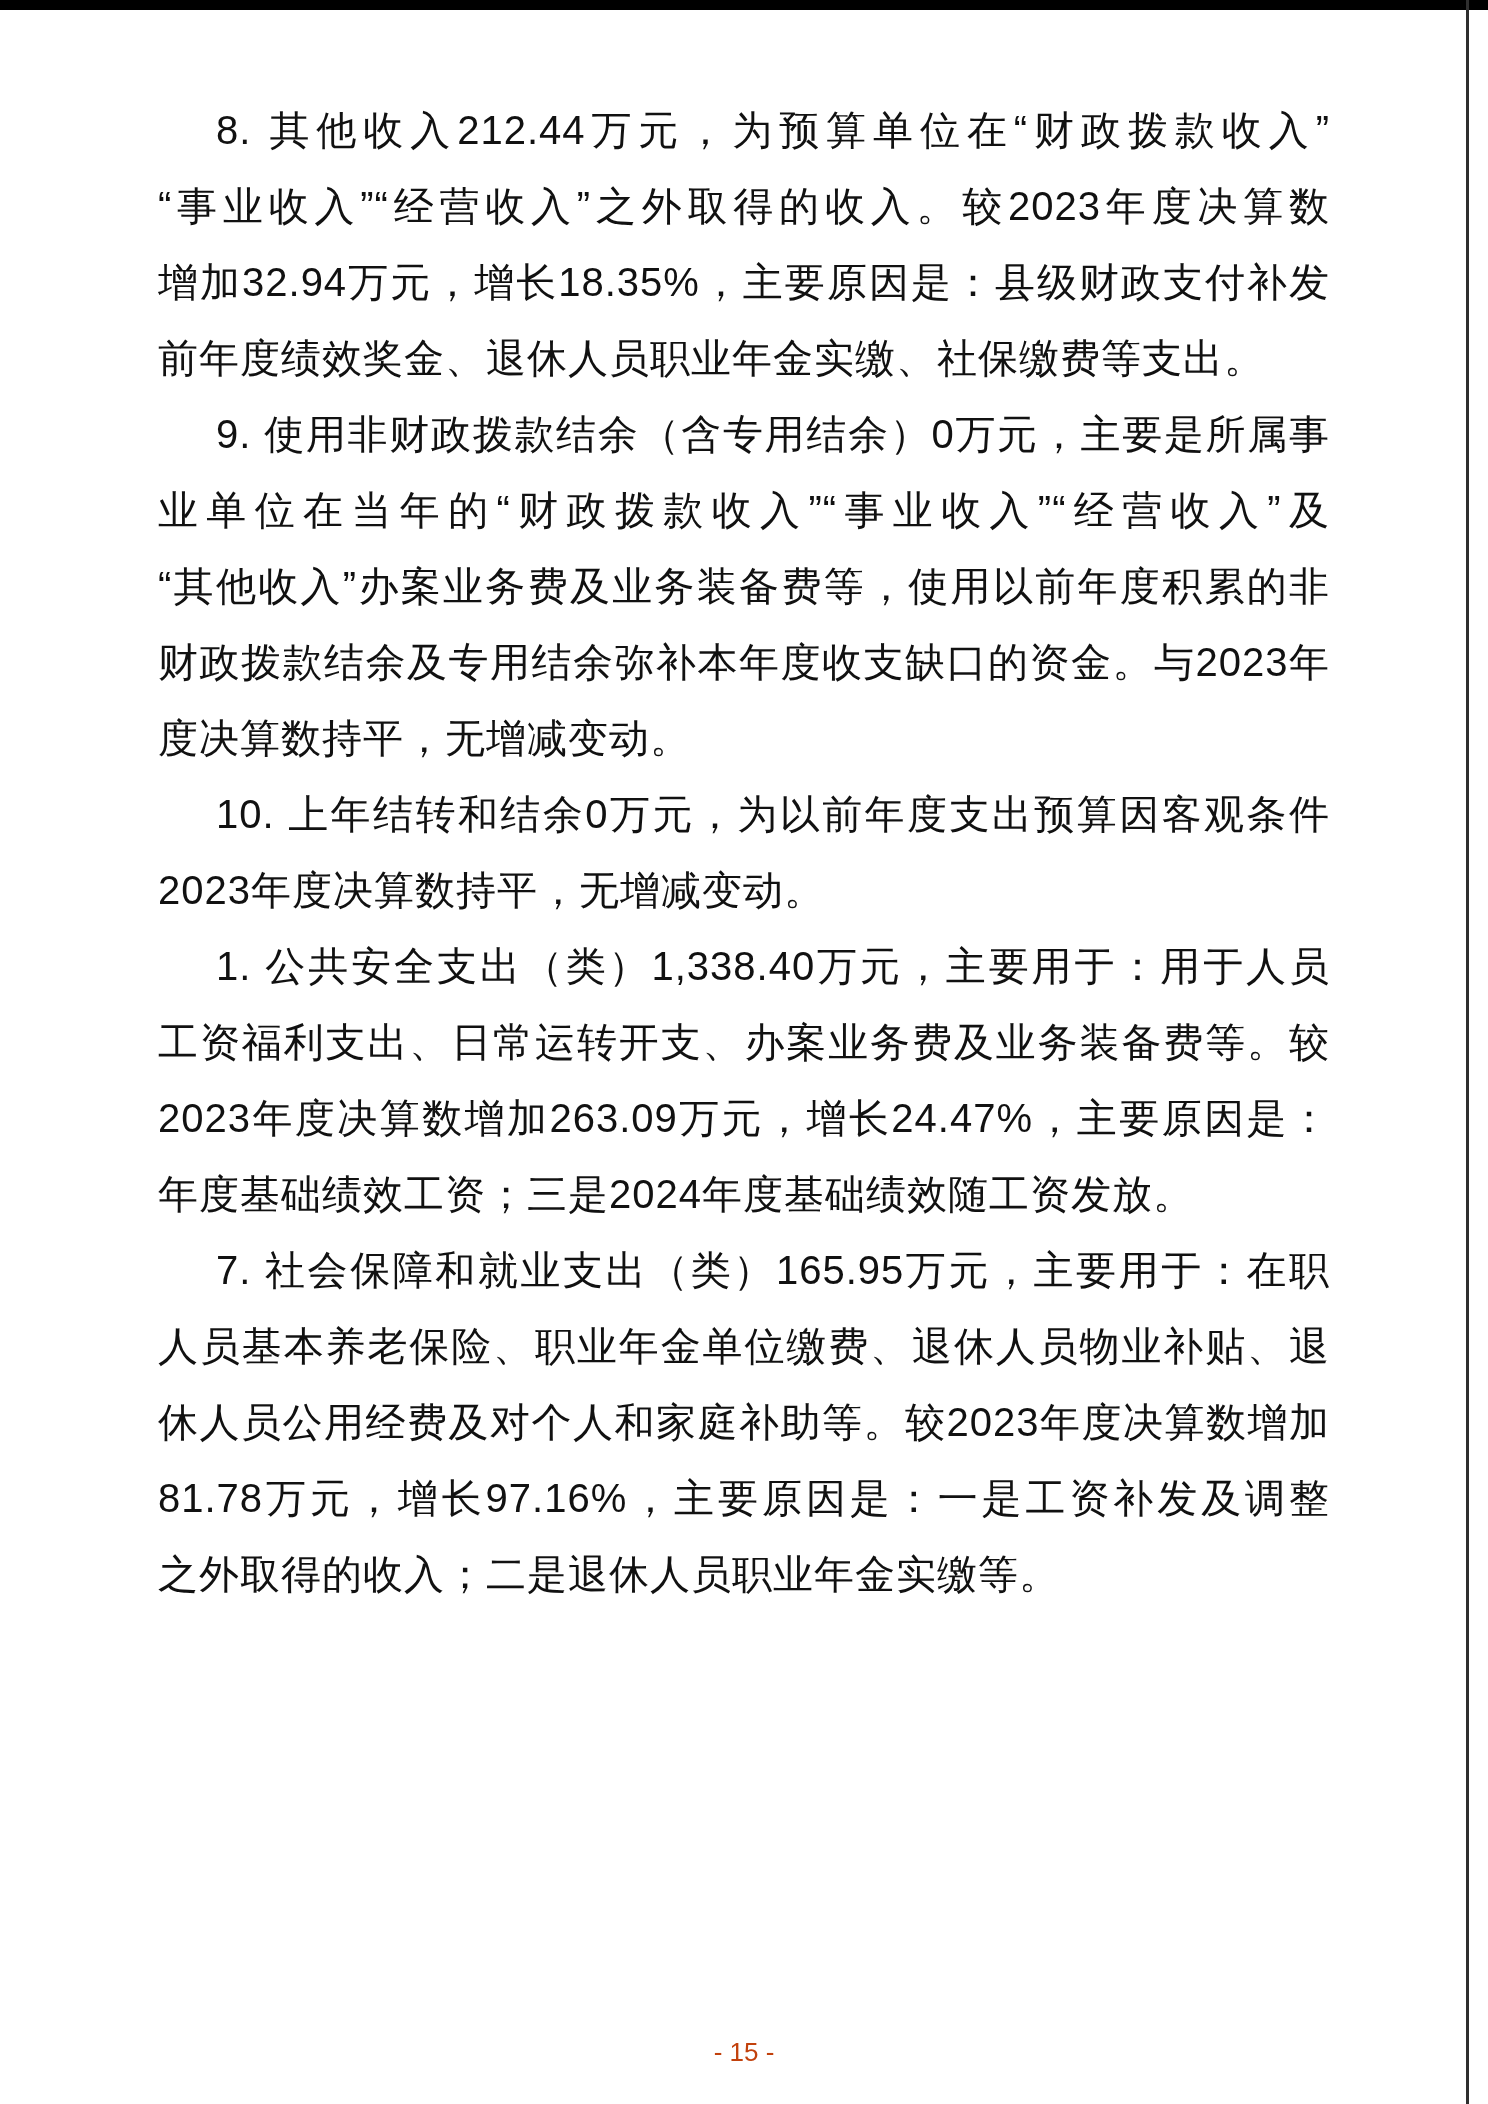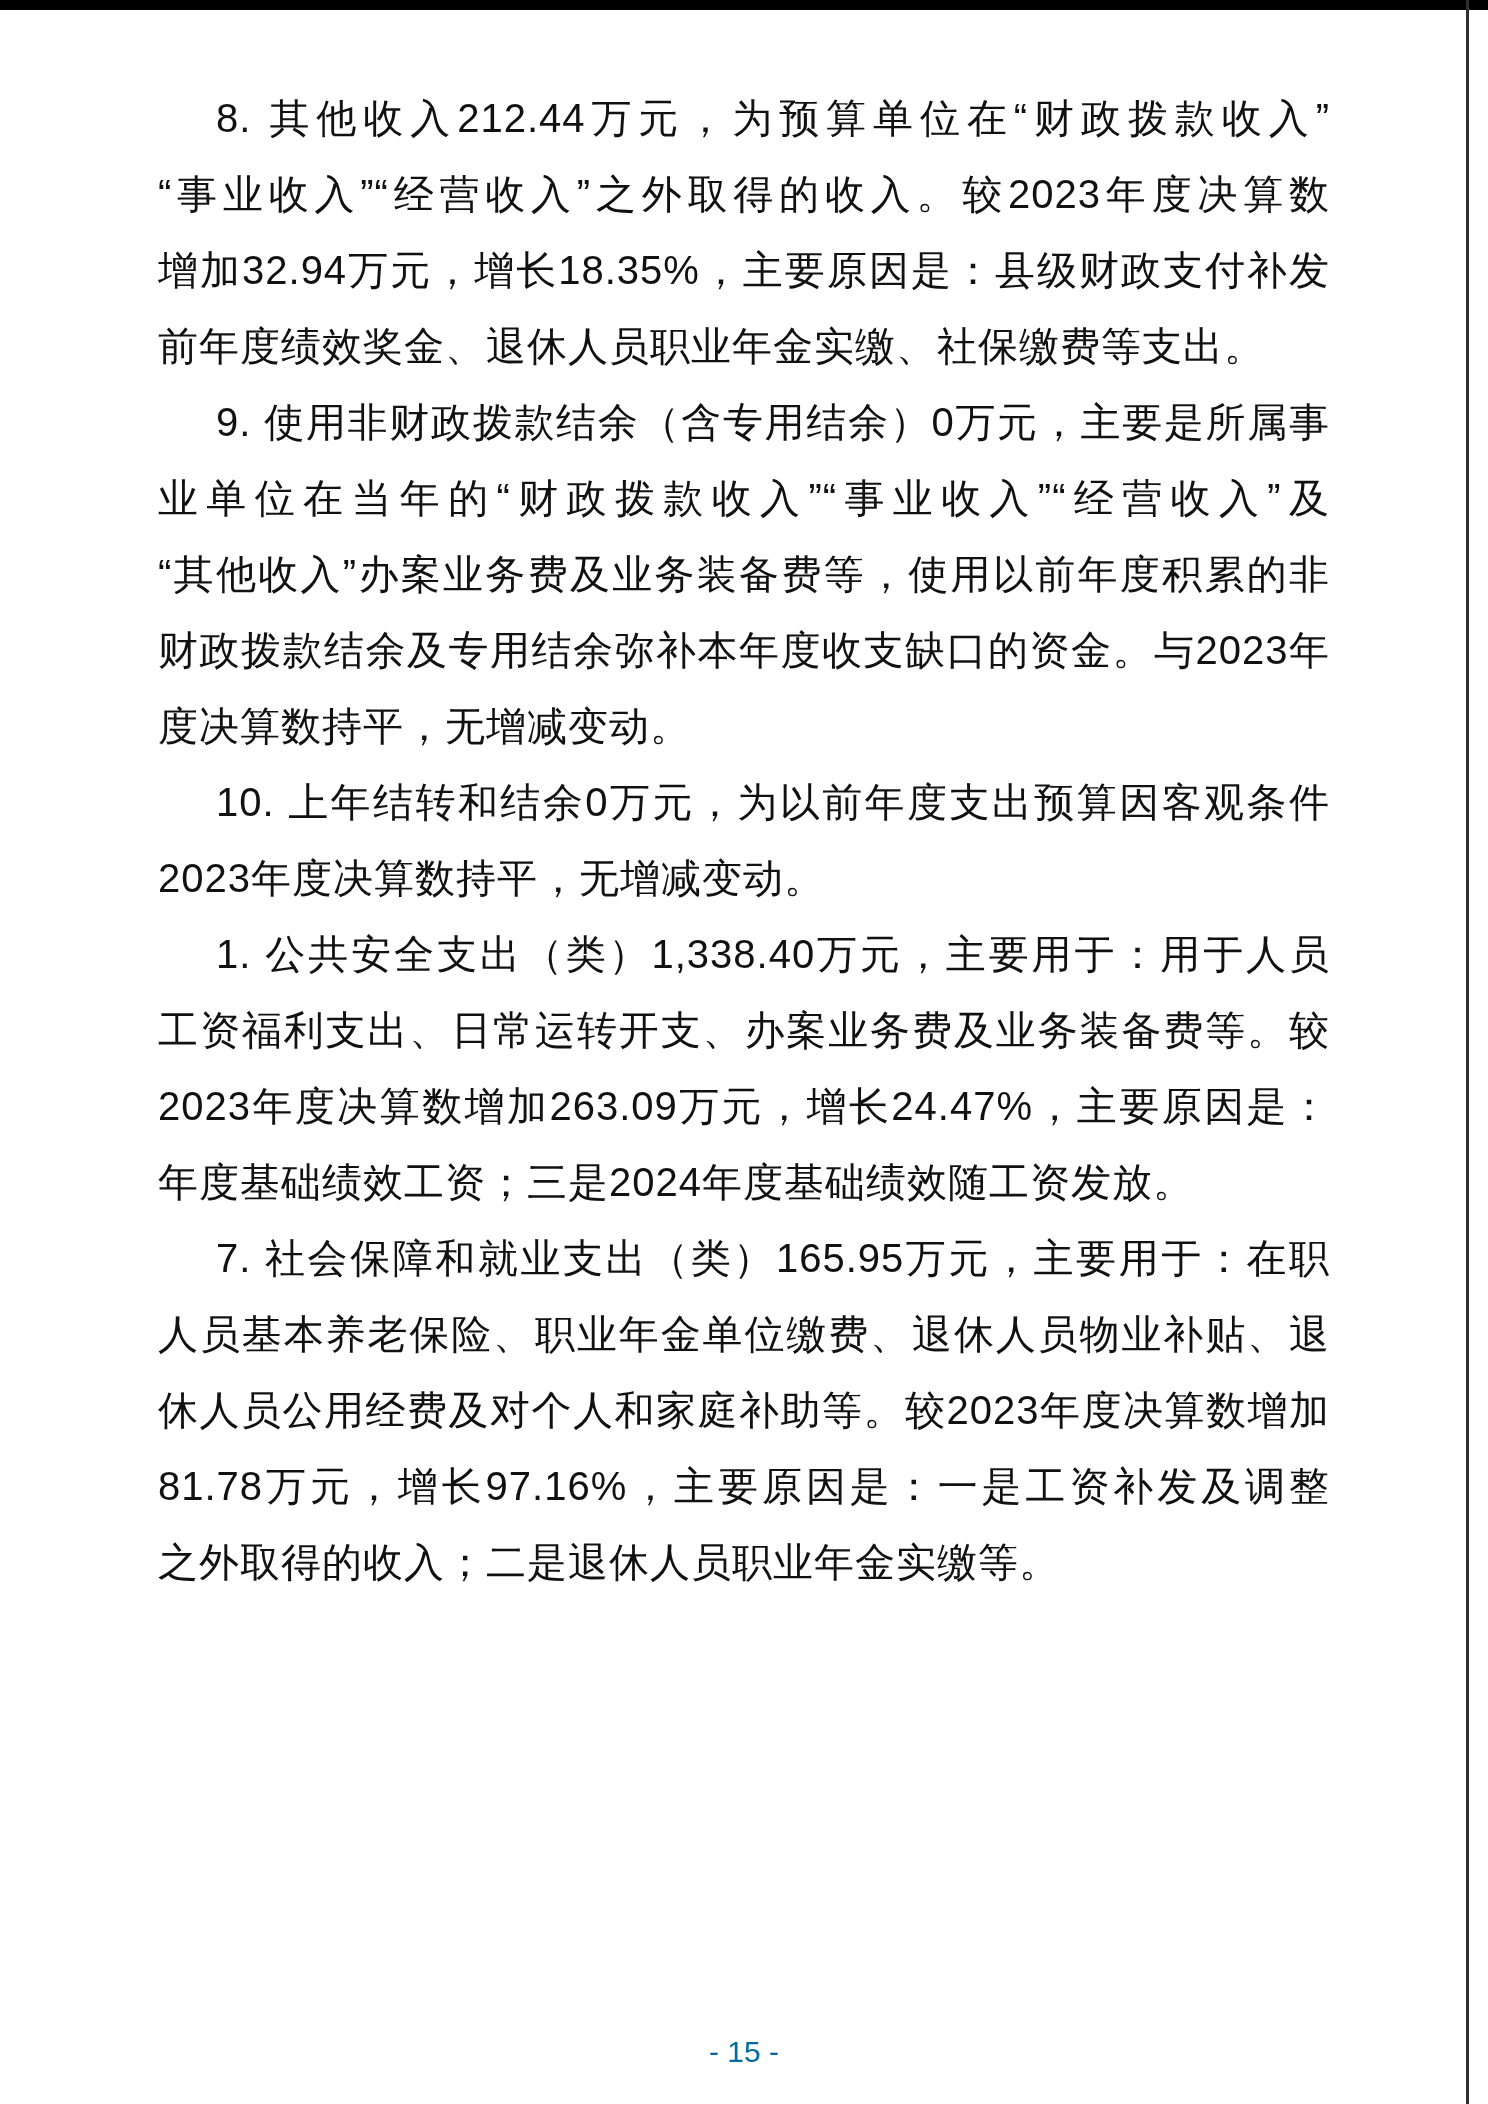--- a/index.html
+++ b/index.html
@@ -28,21 +28,21 @@
     position: absolute;
     top: 0;
     left: 1466px;
     width: 3px;
     height: 2104px;
     background: #2f2f2f;
   }
   .doc-body {
     position: absolute;
     left: 158px;
-    top: 80px;
+    top: 92px;
     width: 1172px;
   }
   .paragraph {
     margin: 0;
     padding: 0;
   }
   .line {
     font-size: 40px;
     line-height: 76px;
     height: 76px;
@@ -59,23 +59,23 @@
     text-align: center;
     text-align-last: left;
   }
   .page-footer {
     position: absolute;
     top: 2022px;
     left: 0;
     width: 1488px;
     height: 60px;
     text-align: center;
-    font-size: 30px;
+    font-size: 26px;
     line-height: 60px;
-    color: #0369a1;
+    color: #c2410c;
   }
 </style>
 </head>
 <body>
 
 <div class="page">
   <div class="scan-edge-top"></div>
   <div class="scan-edge-right"></div>
 
   <div class="doc-body">

